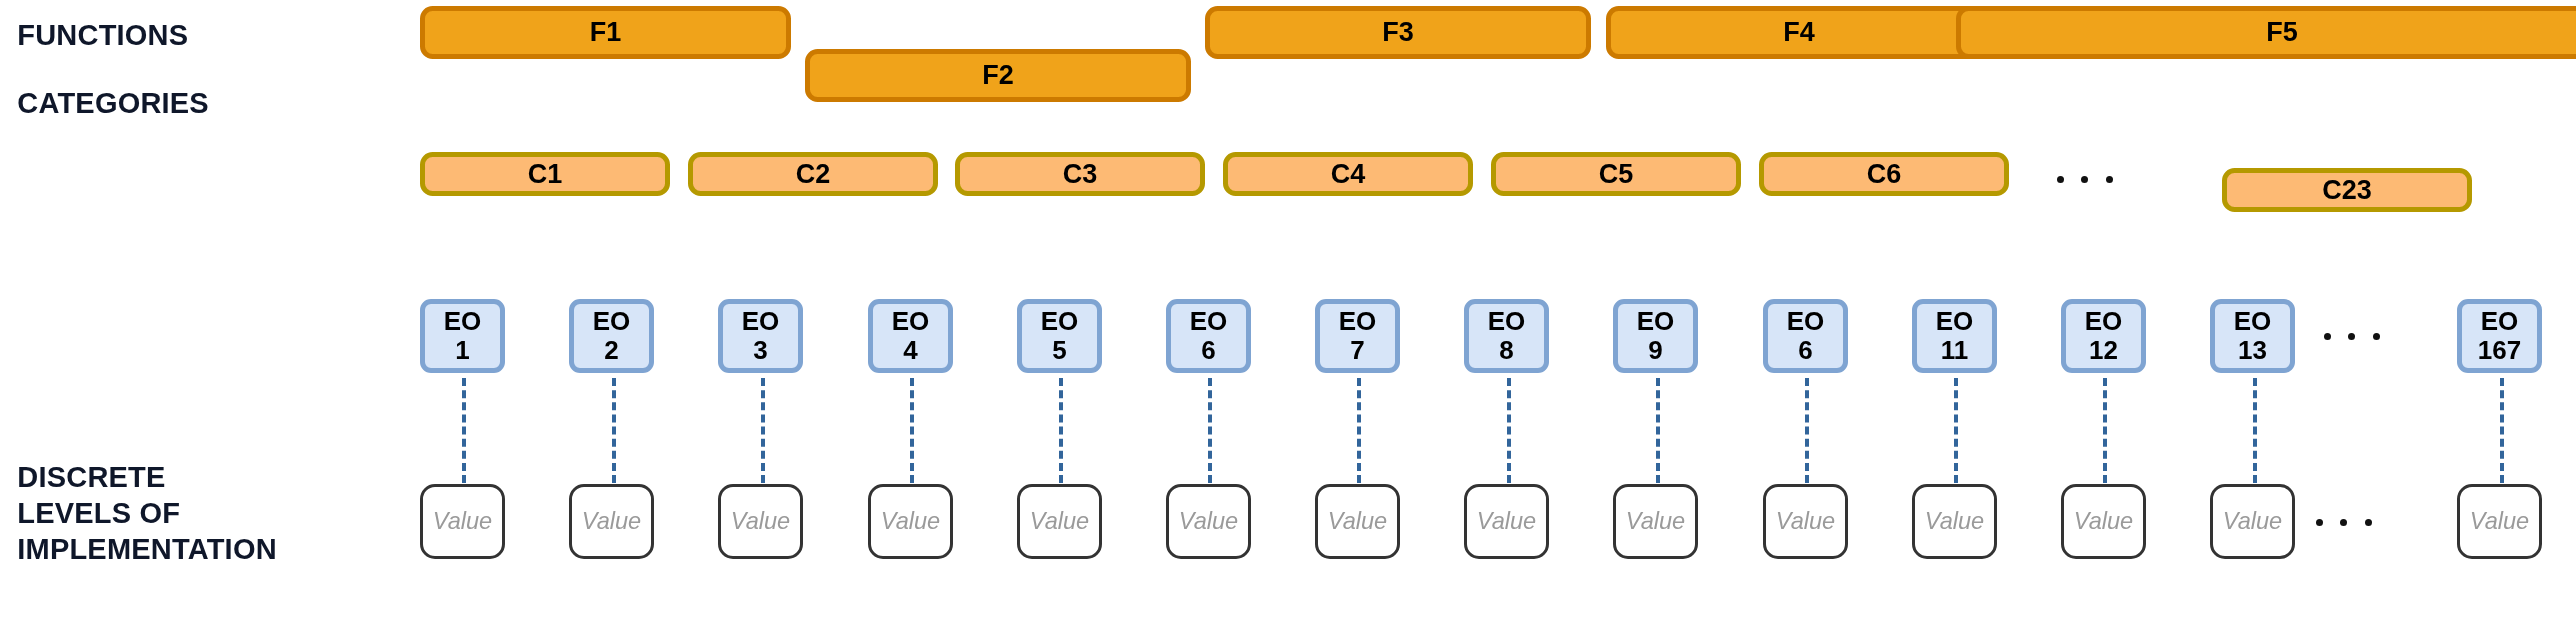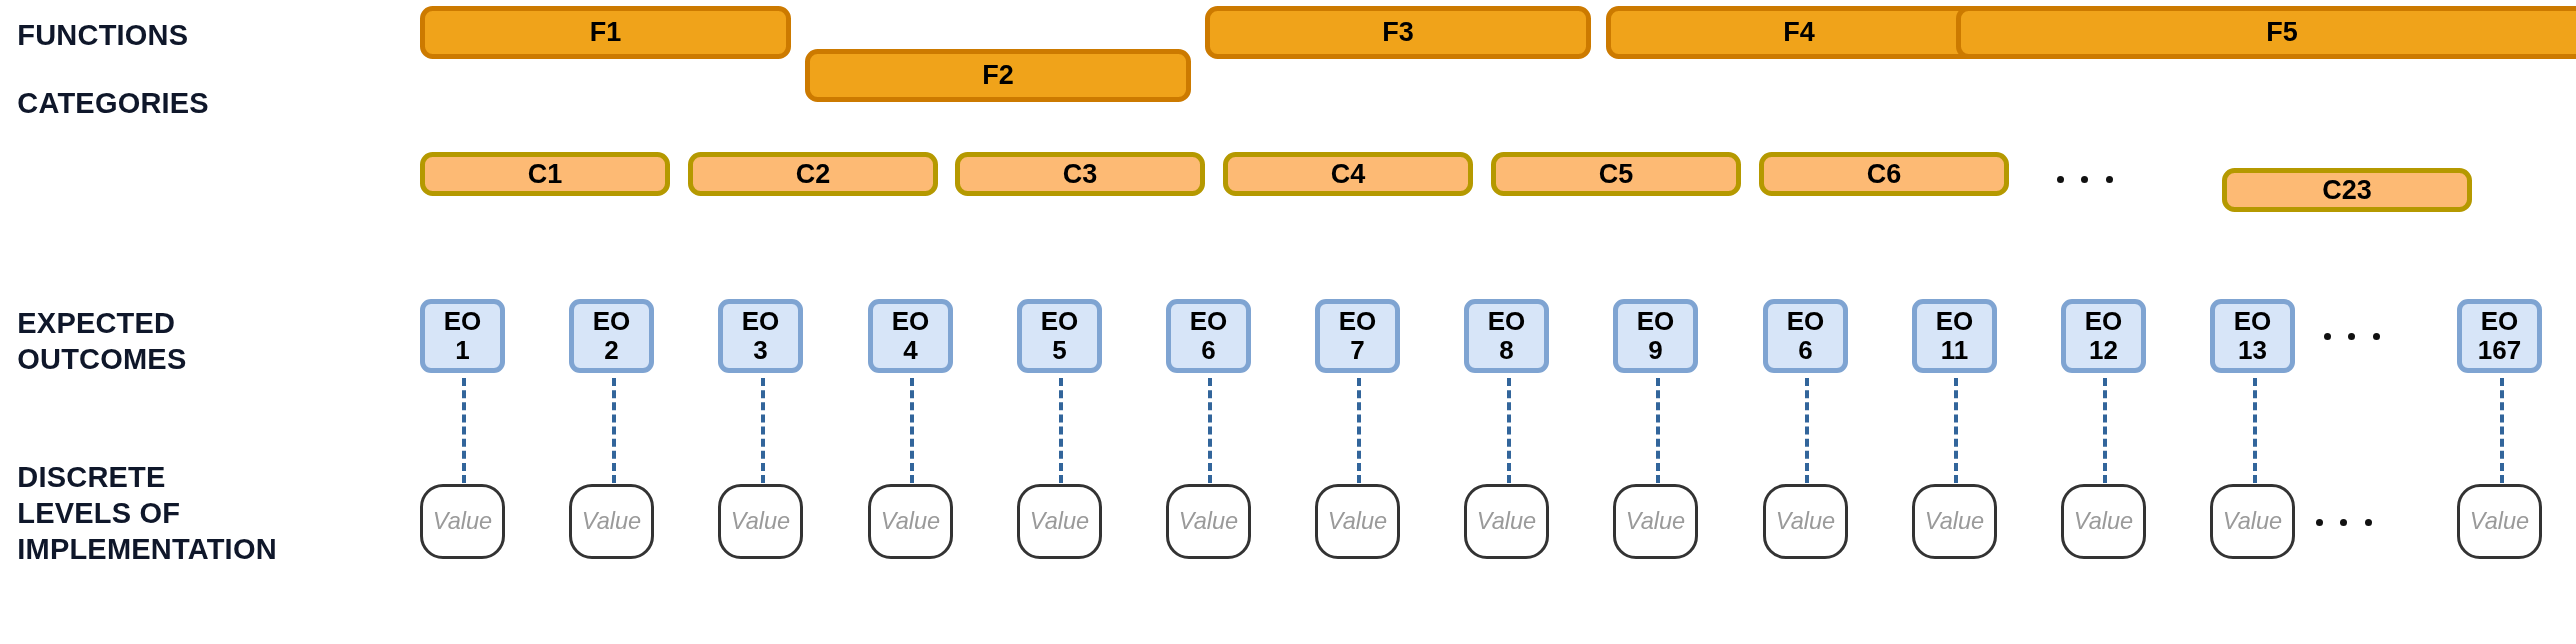--- a/index.html
+++ b/index.html
@@ -82,21 +82,21 @@
     white-space: pre-line;
   }
 
   
   .val-box {
     top: 484px;
     width: 85px;
     height: 75px;
     background: #ffffff;
     border: 3.1px solid #333333;
-    border-radius: 23px;
+    border-radius: 15px;
     font-size: 23.6px;
     font-weight: normal;
     font-style: italic;
     color: #9a9a9a;
   }
 
   
   .connector {
     position: absolute;
     top: 378px;
@@ -124,22 +124,20 @@
 </style>
 </head>
 <body>
 
 <div id="canvas">
 
   <div class="row-label" id="label-functions">FUNCTIONS</div>
 
   <div class="row-label" id="label-categories">CATEGORIES</div>
 
-  <div class="row-label" id="label-outcomes">EXPECTED
-OUTCOMES</div>
 
   <div class="row-label" id="label-levels">DISCRETE
 LEVELS OF
 IMPLEMENTATION</div>
 
   <div id="nodes-layer">
       <div class="node fn-box" style="left: 420px; width: 371px;">F1</div>
       <div class="node fn-box" style="left: 805px; width: 386px; margin-top: 43px;">F2</div>
       <div class="node fn-box" style="left: 1205px; width: 386px;">F3</div>
       <div class="node fn-box" style="left: 1606px; width: 386px;">F4</div>

